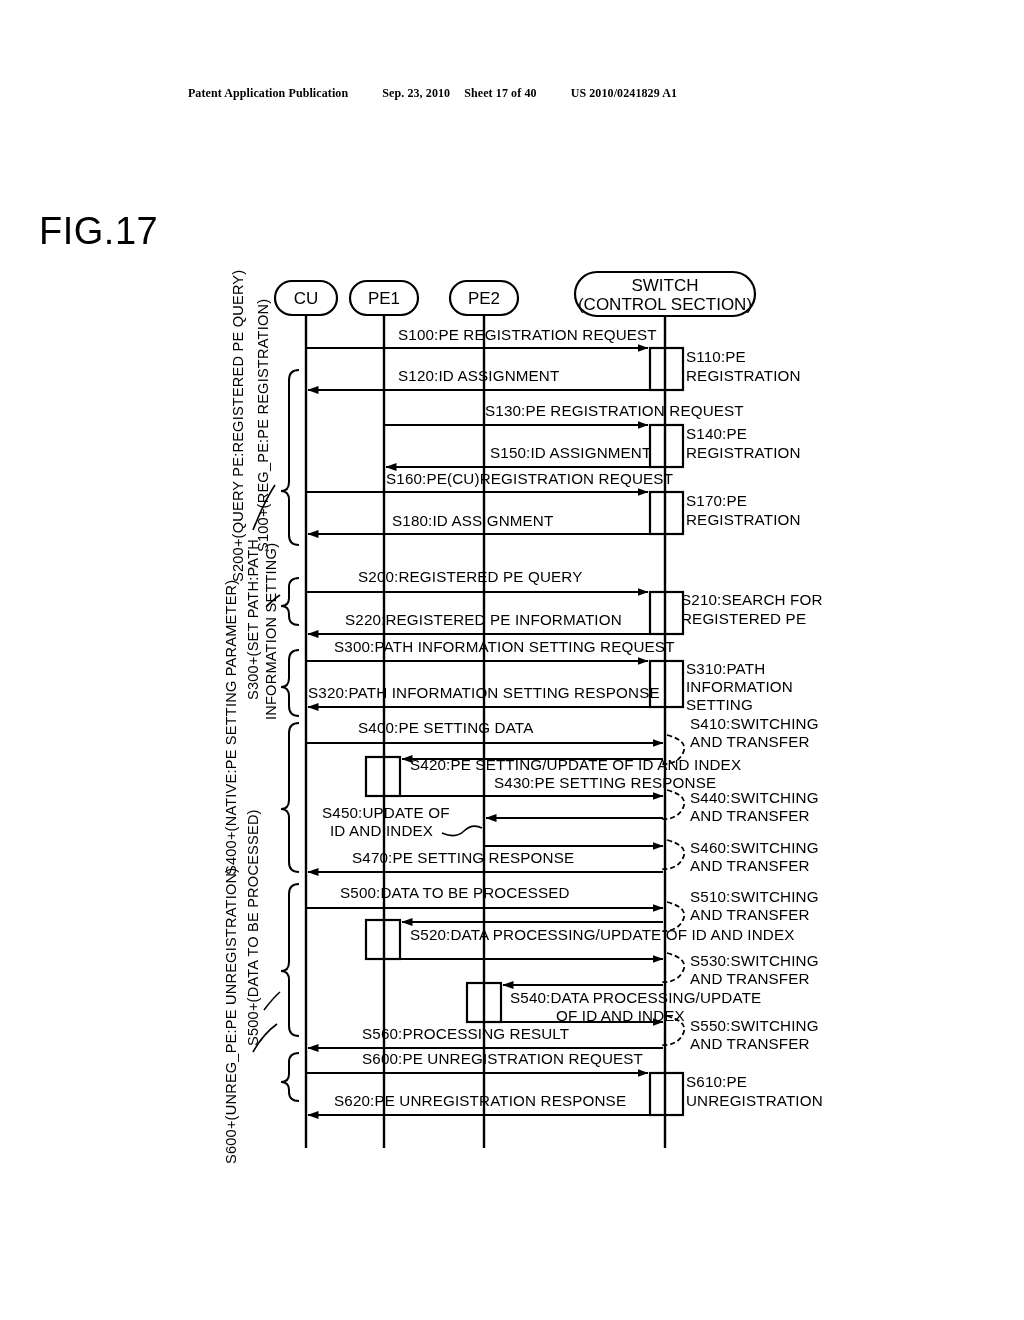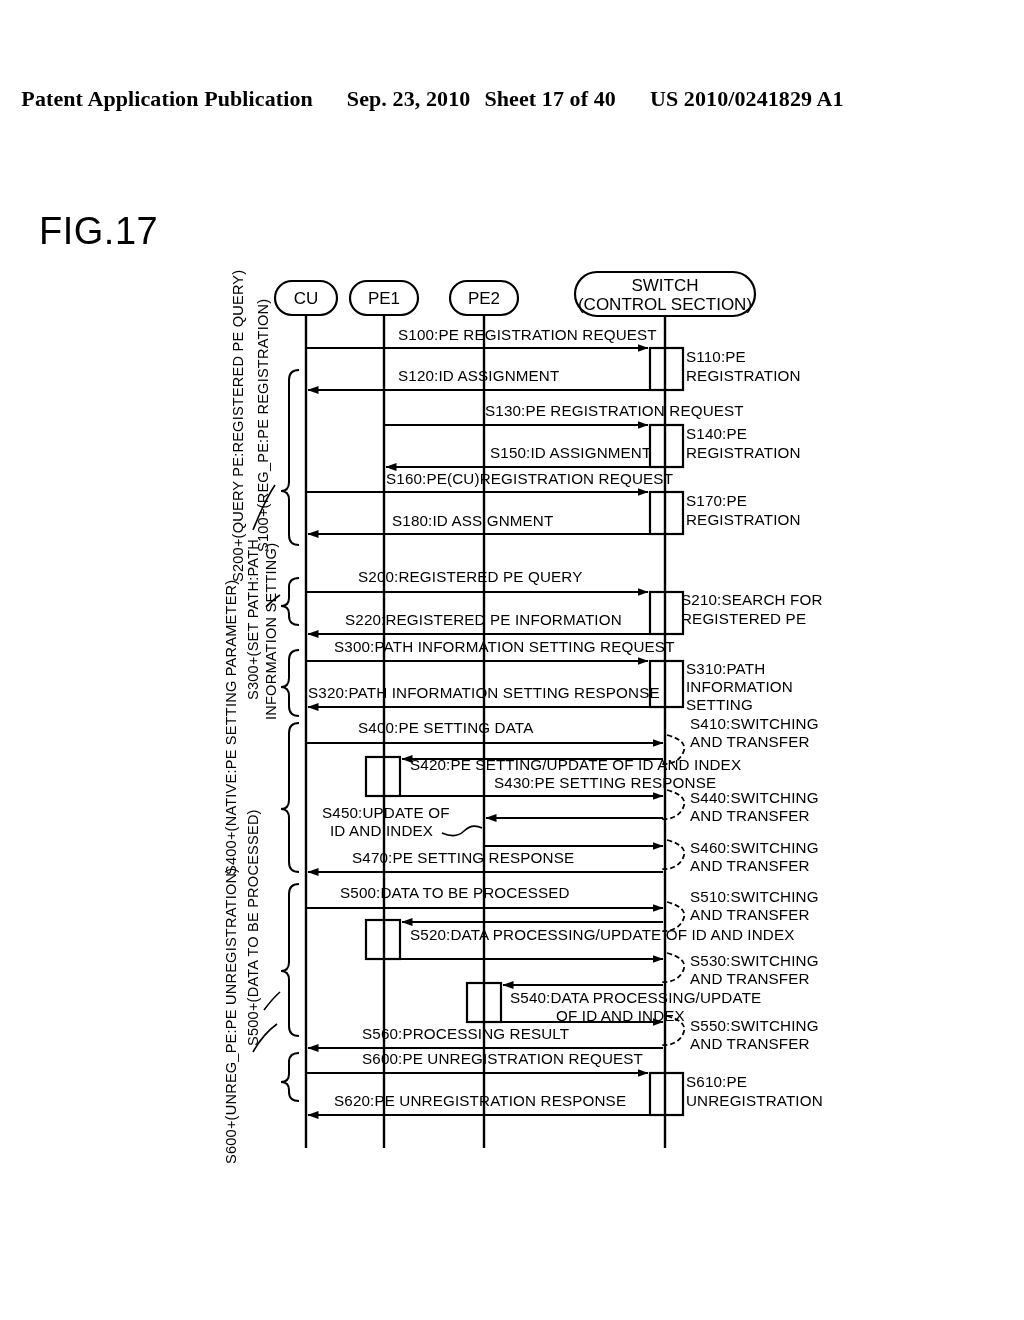--- a/index.html
+++ b/index.html
@@ -1,18 +1,18 @@
 <!DOCTYPE html>
 <html><head>
 <meta charset="utf-8">
 <style>
   html,body{margin:0;padding:0;background:#fff;}
   body{width:1024px;height:1320px;font-family:"Liberation Sans",sans-serif;color:#000;position:relative;overflow:hidden;}
   #page{position:absolute;inset:0;}
-  .hdr{position:absolute;top:86px;left:0;width:865px;text-align:center;font-family:"Liberation Serif",serif;font-weight:bold;font-size:22px;letter-spacing:.1px;white-space:nowrap;}
+  .hdr{position:absolute;top:86px;left:0;width:865px;text-align:center;font-family:"Liberation Serif",serif;font-weight:bold;font-size:12px;letter-spacing:.1px;white-space:nowrap;}
   .hdr span{display:inline-block;vertical-align:baseline;}
   .hdr .g1{margin-right:34px;}
   .hdr .g2{margin-right:14px;}
   .hdr .g3{margin-right:34px;}
   .figtitle{position:absolute;left:0;top:210px;width:1024px;text-align:left;font-size:38px;letter-spacing:.5px;padding-left:39px;}
   svg{position:absolute;left:0;top:0;}
   .lbl{font-family:"Liberation Sans",sans-serif;font-size:15.2px;fill:#000;letter-spacing:.15px;}
   .actor{font-family:"Liberation Sans",sans-serif;font-size:17px;fill:#000;}
   .vlbl{font-family:"Liberation Sans",sans-serif;font-size:14.6px;fill:#000;letter-spacing:.2px;}
   .ln{stroke:#000;fill:none;}

